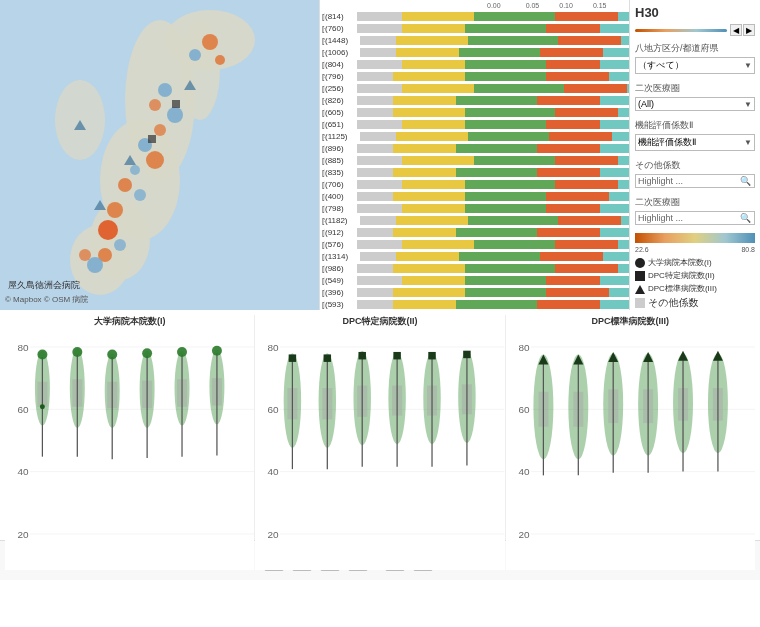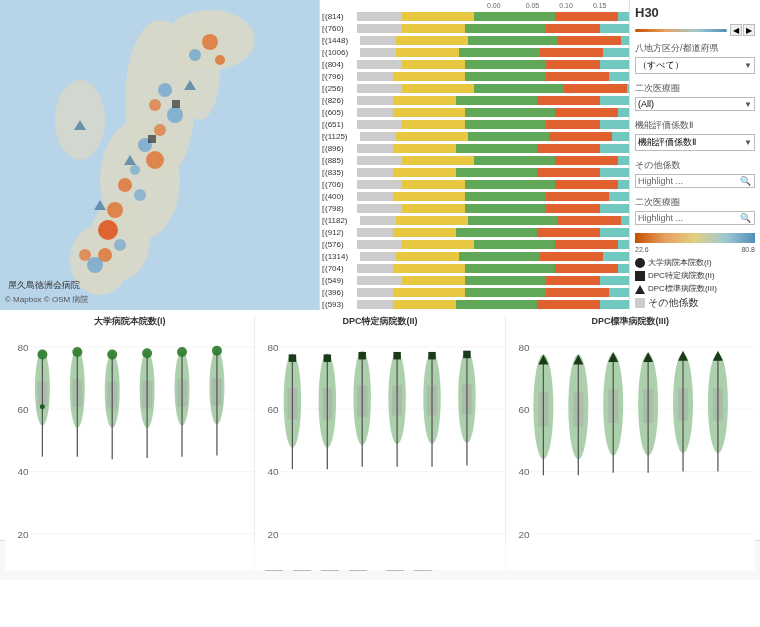--- a/index.html
+++ b/index.html
@@ -561,21 +561,21 @@
               <div class="bar-vis">
                 <div class="bar-seg" style="width: 36px; background: rgb(204, 204, 204);"></div>
                 <div class="bar-seg" style="width: 63px; background: rgb(232, 200, 64);"></div>
                 <div class="bar-seg" style="width: 81px; background: rgb(96, 168, 88);"></div>
                 <div class="bar-seg" style="width: 63px; background: rgb(224, 96, 48);"></div>
                 <div class="bar-seg" style="width: 36px; background: rgb(112, 200, 192);"></div>
               </div>
             </div>
             <div class="bar-row">
               <div class="bar-label">[国大]岡山大学病院</div>
-              <div class="bar-num">(704)</div>
+              <div class="bar-num">(986)</div>
               <div class="bar-vis">
                 <div class="bar-seg" style="width: 36px; background: rgb(204, 204, 204);"></div>
                 <div class="bar-seg" style="width: 72px; background: rgb(232, 200, 64);"></div>
                 <div class="bar-seg" style="width: 90px; background: rgb(96, 168, 88);"></div>
                 <div class="bar-seg" style="width: 63px; background: rgb(224, 96, 48);"></div>
                 <div class="bar-seg" style="width: 36px; background: rgb(112, 200, 192);"></div>
               </div>
             </div>
             <div class="bar-row">
               <div class="bar-label">[国大]島根大学病院</div>

